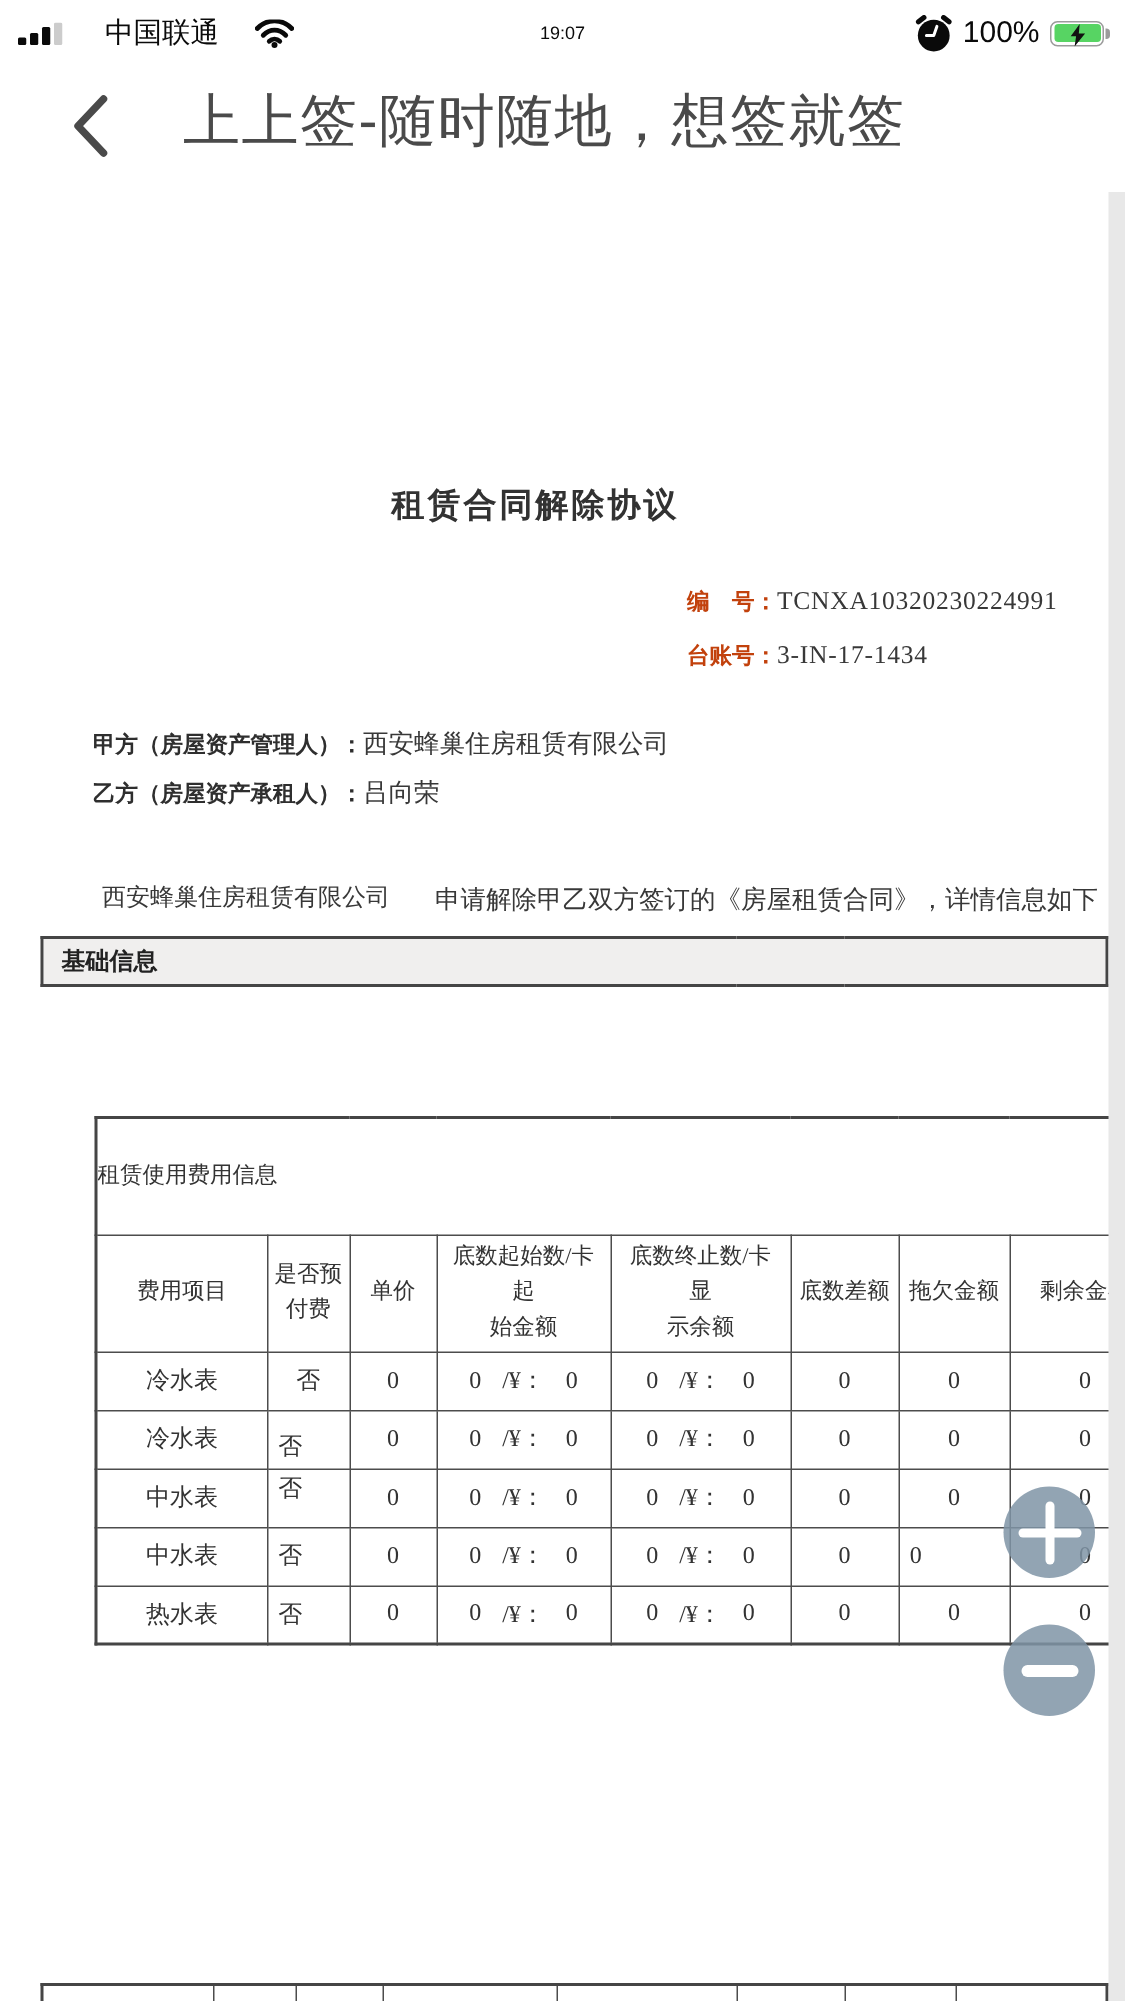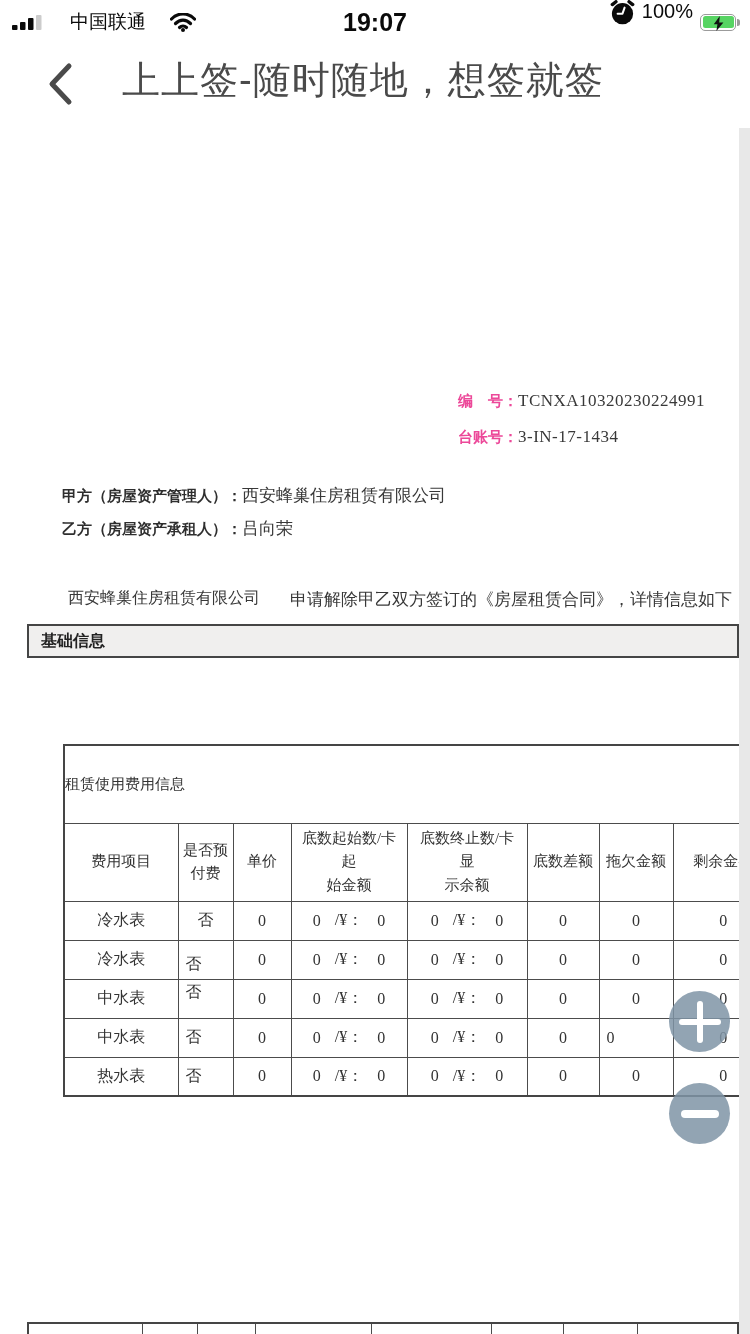--- a/index.html
+++ b/index.html
@@ -12,40 +12,40 @@
   html,body{width:750px;height:1334px;}
   body{
     position:relative;overflow:hidden;background:#ffffff;
     font-family:"Liberation Sans","DejaVu Sans",sans-serif;color:var(--ink);
   }
   
   .status-bar{position:absolute;top:0;left:0;width:750px;height:44px;}
   .sb-left{position:absolute;left:12px;top:0;height:44px;display:flex;align-items:center;gap:24px;}
   .carrier{font-size:19px;font-weight:500;color:#0a0a0a;}
   .sb-time{position:absolute;left:0;top:0;width:750px;height:44px;line-height:44px;text-align:center;
-    font-size:25px;font-weight:700;color:#0a0a0a;}
-  .sb-right{position:absolute;right:10px;top:0;height:44px;display:flex;gap:7px;}
+    font-size:12px;font-weight:400;color:#0a0a0a;}
+  .sb-right{position:absolute;right:10px;top:0;height:44px;display:flex;align-items:center;gap:7px;}
   .batt-pct{font-size:20px;color:#0a0a0a;}
   .battery{display:flex;align-items:center;}
   .battery-body{position:relative;width:36px;height:17px;border:1.5px solid #9b9b9b;border-radius:5px;padding:1.5px;}
   .battery-fill{width:100%;height:100%;border-radius:2.5px;background:var(--battery-color);}
   .battery-bolt{position:absolute;left:12px;top:1px;}
   .battery-nub{width:3px;height:7px;background:#9b9b9b;border-radius:0 2.5px 2.5px 0;margin-left:1px;}
   
   .nav-bar{position:absolute;top:44px;left:0;width:750px;height:82px;background:#fff;}
   .back-btn{position:absolute;left:40px;top:18px;width:40px;height:46px;background:none;border:none;cursor:pointer;}
   .nav-title{position:absolute;left:122px;top:11px;font-size:38px;font-weight:400;color:#4a4a4a;letter-spacing:1px;white-space:nowrap;}
   
   .doc{position:absolute;top:0;left:0;width:750px;height:1334px;
     font-family:"Liberation Serif","DejaVu Serif",serif;color:var(--ink);}
   .doc-title{position:absolute;top:322px;left:0;width:714px;text-align:center;
     font-family:"Liberation Sans",sans-serif;font-size:22px;font-weight:700;letter-spacing:2px;color:#323232;}
   .meta-line{position:absolute;left:458px;white-space:nowrap;}
   .meta-no{top:391px;} .meta-ledger{top:427px;}
-  .meta-label{font-family:Liberation Sans, sans-serif;font-size:15px;font-weight:700;color:#ec4899;}
+  .meta-label{font-family:Liberation Sans, sans-serif;font-size:15px;font-weight:700;color:#c2410c;}
   .meta-value{font-size:17px;letter-spacing:0.5px;margin-top:20px;}
   .party-line{position:absolute;left:62px;white-space:nowrap;}
   .party-a{top:484px;} .party-b{top:517px;}
   .party-label{font-family:"Liberation Sans",sans-serif;font-size:15px;font-weight:700;color:#2e2e2e;}
   .party-value{font-size:17px;}
   .intro-company{position:absolute;left:68px;top:588px;font-size:16px;}
   .intro-text{position:absolute;left:290px;top:588px;font-size:17px;}
   
   table{border-collapse:collapse;table-layout:fixed;position:absolute;left:27px;width:710px;
     font-family:"Liberation Serif","DejaVu Serif",serif;font-size:16px;color:#333;}
@@ -120,20 +120,21 @@
   <button class="back-btn">
     <svg width="28" height="44" viewBox="0 0 28 44">
       <polyline points="23,4 6,22 23,40" fill="none" stroke="#4a4a4a" stroke-width="5" stroke-linecap="round" stroke-linejoin="round"></polyline>
     </svg>
   </button>
   <h1 class="nav-title">上上签-随时随地，想签就签</h1>
 </div>
 
 <div class="doc">
 
+  <div class="doc-title">租赁合同解除协议</div>
 
   <div class="meta-line meta-no">
     <span class="meta-label">编　号：</span><span class="meta-value">TCNXA10320230224991</span>
   </div>
   <div class="meta-line meta-ledger">
     <span class="meta-label">台账号：</span><span class="meta-value">3-IN-17-1434</span>
   </div>
 
   <div class="party-line party-b">
     <span class="party-label">乙方（房屋资产承租人）：</span><span class="party-value">吕向荣</span>

